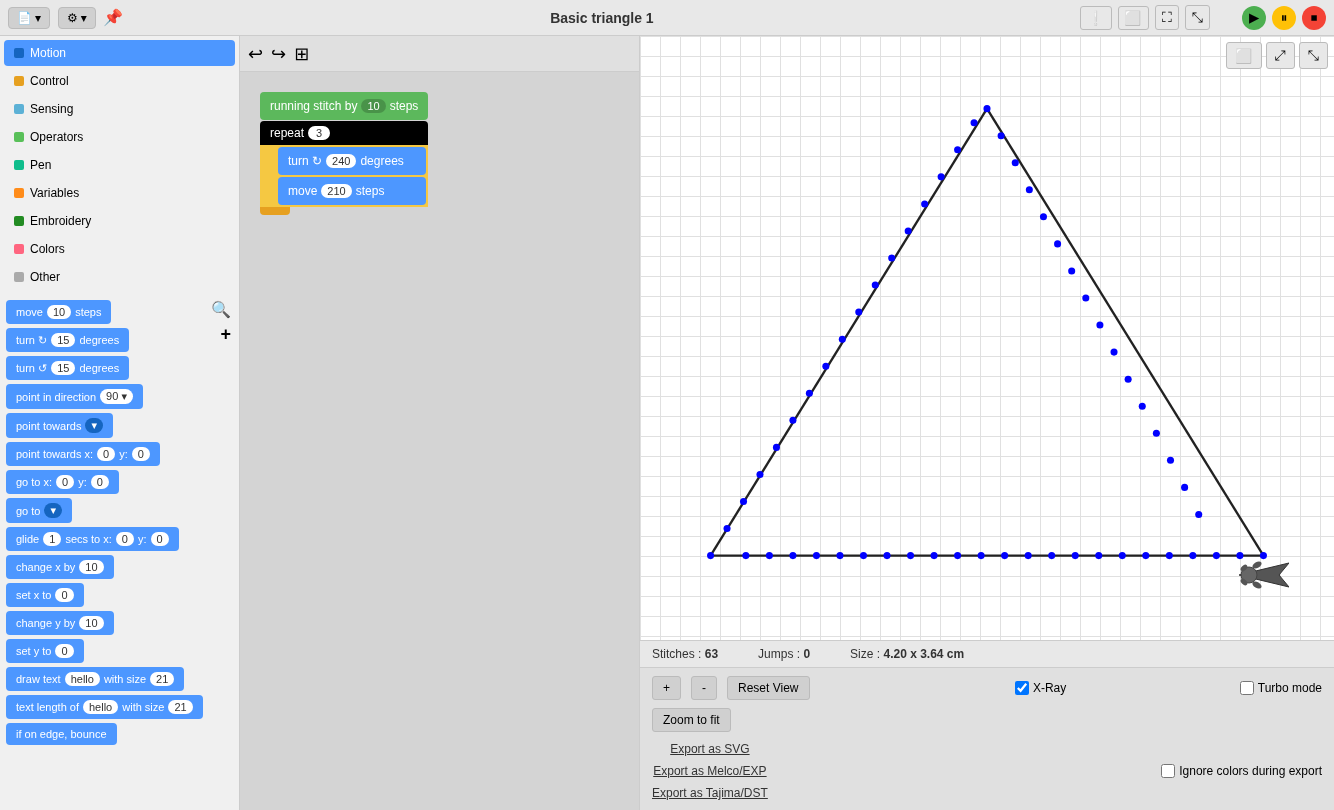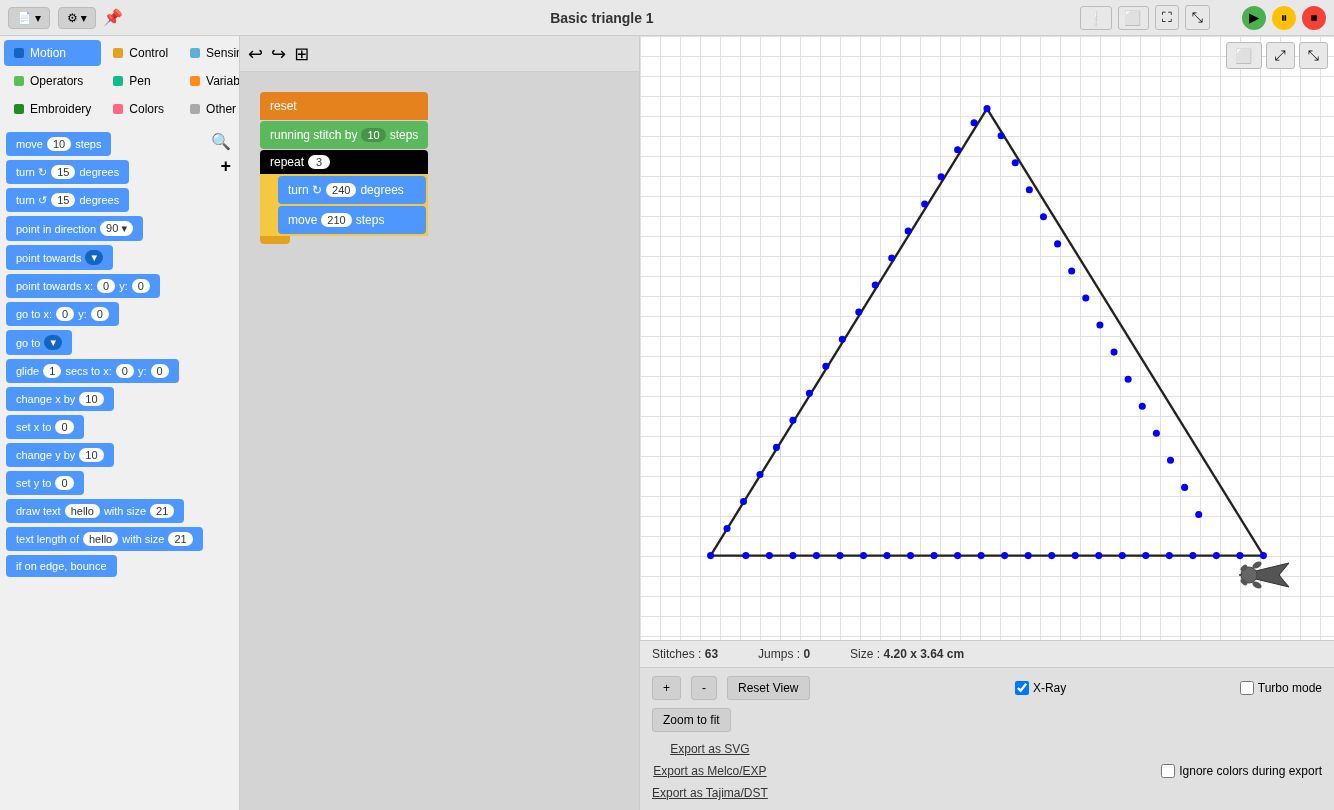--- a/index.html
+++ b/index.html
@@ -43,21 +43,21 @@
     #categories {
       width: 240px;
       background: #f0f0f0;
       border-right: 1px solid #ccc;
       display: flex;
       flex-direction: column;
       overflow: hidden;
     }
     #cat-grid {
       display: grid;
-      grid-template-columns: 1fr 1fr 1fr;
+      grid-template-columns: 1fr;
       padding: 4px;
       gap: 2px;
     }
     .cat-item {
       padding: 6px 10px;
       border-radius: 4px;
       cursor: pointer;
       font-size: 12px;
       font-weight: 500;
       display: flex;
@@ -477,23 +477,20 @@
   <div id="script-area">
     <div class="script-toolbar">
       <button class="script-icon-btn">↩</button>
       <button class="script-icon-btn">↪</button>
       <button class="script-icon-btn">⊞</button>
     </div>
 
     <div class="blocks-workspace">
       <div class="script-block-container">
 
-        <div class="sb sb-orange" style="border-radius:4px 4px 0 0; margin-bottom:1px;">
-          <span>reset</span>
-        </div>
 
         <div class="sb sb-green" style="margin-bottom:1px;">
           <span>running stitch by</span>
           <span class="sb-val">10</span>
           <span>steps</span>
         </div>
 
         <div class="repeat-wrapper">
           <div class="repeat-header">
             <span>repeat</span>

